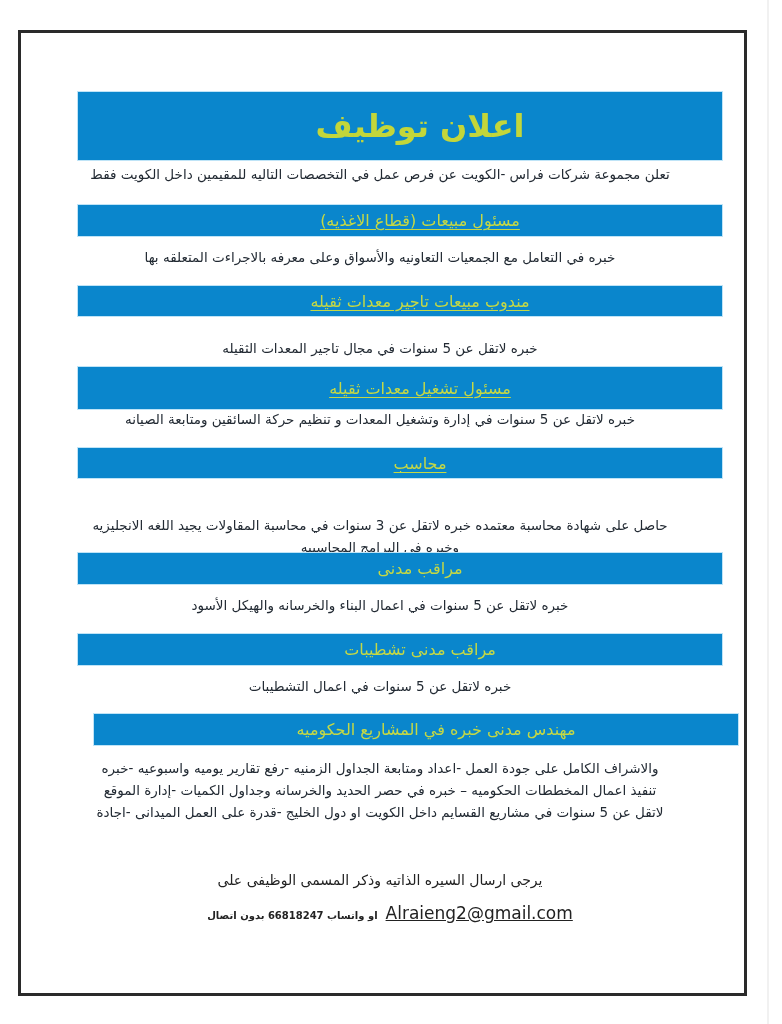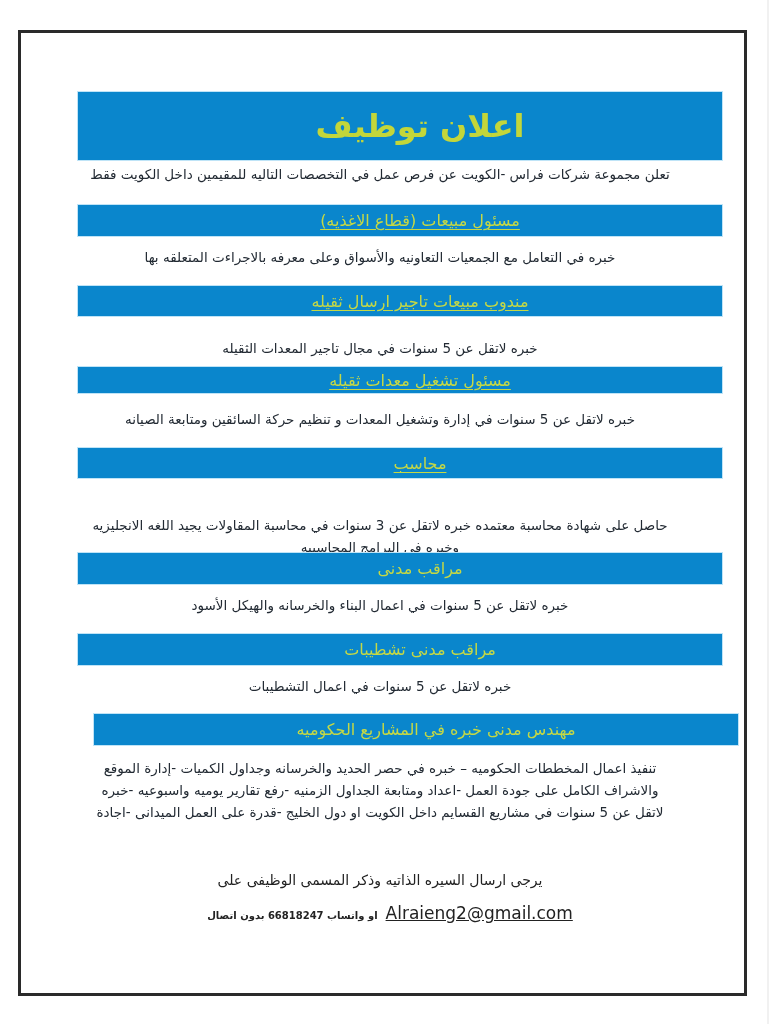--- a/index.html
+++ b/index.html
@@ -130,25 +130,25 @@
 </div>
 
 <div class="line" style="top:166px;">تعلن مجموعة شركات فراس -الكويت عن فرص عمل في التخصصات التاليه للمقيمين داخل الكويت فقط</div>
 
 <div class="bar" style="top:205px;height:31px;">
   <span class="bar-title">مسئول مبيعات (قطاع الاغذيه)</span>
 </div>
 <div class="line" style="top:249px;">خبره في التعامل مع الجمعيات التعاونيه والأسواق وعلى معرفه بالاجراءت المتعلقه بها</div>
 
 <div class="bar" style="top:286px;height:30px;">
-  <span class="bar-title">مندوب مبيعات تاجير ارسال ثقيله</span>
+  <span class="bar-title">مندوب مبيعات تاجير معدات ثقيله</span>
 </div>
 <div class="line" style="top:340px;">خبره لاتقل عن 5 سنوات في مجال تاجير المعدات الثقيله</div>
 
-<div class="bar" style="top:367px;height:26px;">
+<div class="bar" style="top:367px;height:42px;">
   <span class="bar-title">مسئول تشغيل معدات ثقيله</span>
 </div>
 <div class="line" style="top:411px;">خبره لاتقل عن 5 سنوات في إدارة وتشغيل المعدات و تنظيم حركة السائقين ومتابعة الصيانه</div>
 
 <div class="bar" style="top:448px;height:30px;">
   <span class="bar-title">محاسب</span>
 </div>
 <div class="multi" style="top:514px;">
   <div>حاصل على شهادة محاسبة معتمده خبره لاتقل عن 3 سنوات في محاسبة المقاولات يجيد اللغه الانجليزيه</div>
   <div>وخبره في البرامج المحاسبيه</div>
@@ -161,22 +161,22 @@
 
 <div class="bar" style="top:634px;height:31px;">
   <span class="bar-title no-underline">مراقب مدنى تشطيبات</span>
 </div>
 <div class="line" style="top:678px;">خبره لاتقل عن 5 سنوات في اعمال التشطيبات</div>
 
 <div class="bar" style="top:714px;height:31px;margin-left:16px;">
   <span class="bar-title no-underline">مهندس مدنى خبره في المشاريع الحكوميه</span>
 </div>
 <div class="multi" style="top:757px;">
+  <div>والاشراف الكامل على جودة العمل -اعداد ومتابعة الجداول الزمنيه -رفع تقارير يوميه واسبوعيه -خبره</div>
   <div>تنفيذ اعمال المخططات الحكوميه – خبره في حصر الحديد والخرسانه وجداول الكميات -إدارة الموقع</div>
-  <div>والاشراف الكامل على جودة العمل -اعداد ومتابعة الجداول الزمنيه -رفع تقارير يوميه واسبوعيه -خبره</div>
   <div>لاتقل عن 5 سنوات في مشاريع القسايم داخل الكويت او دول الخليج -قدرة على العمل الميدانى -اجادة</div>
 </div>
 
 <div class="line" style="top:872px;font-size:14px;color:#222;">يرجى ارسال السيره الذاتيه وذكر المسمى الوظيفى على</div>
 
 <div class="contact-row">
   <span class="whatsapp">او واتساب 66818247 بدون اتصال</span>
   <span class="email">Alraieng2@gmail.com</span>
 </div>
 

